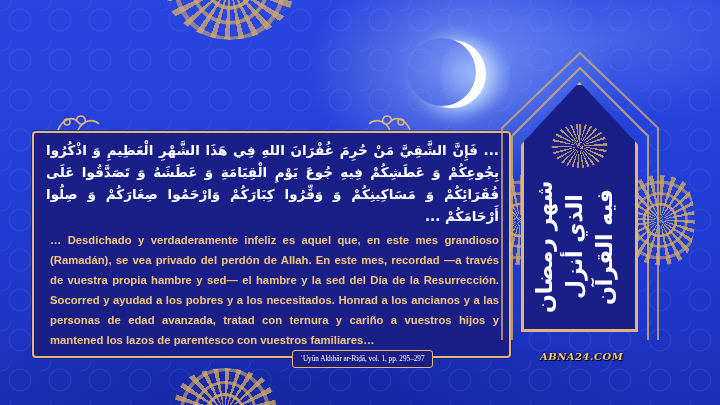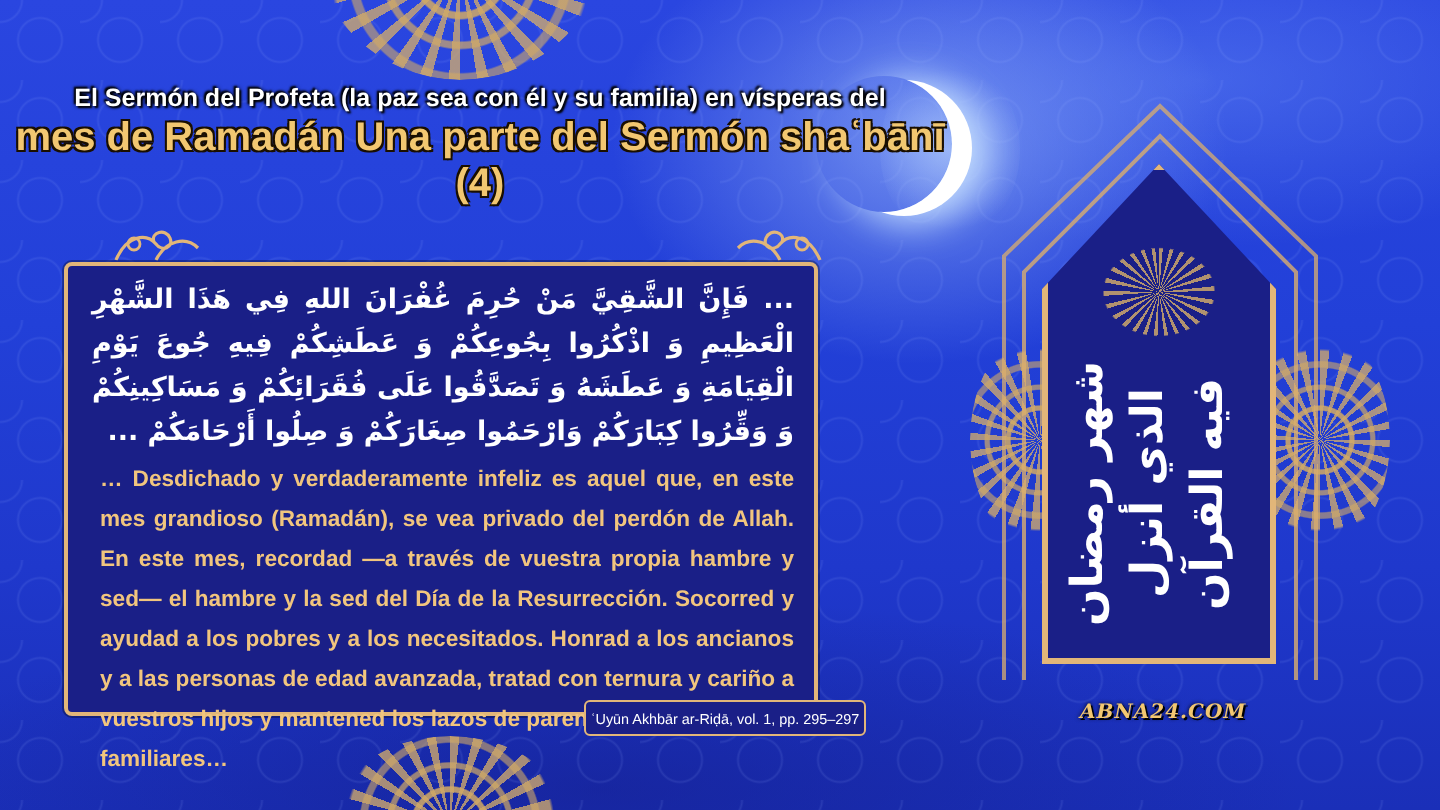--- a/index.html
+++ b/index.html
@@ -34,31 +34,31 @@
   
   .title-1{position:absolute;left:0;width:480px;top:42px;text-align:center;
     font-family:"Liberation Sans",sans-serif;font-weight:bold;font-size:12.5px;color:#fff;
     text-shadow:0 0 2px #000,1px 1px 1px #000,-1px -1px 1px #000;}
   .title-2{position:absolute;left:0;width:480px;top:58px;text-align:center;
     font-family:"Liberation Sans",sans-serif;font-weight:bold;font-size:20px;color:#f2c771;
     text-shadow:1px 1px 0 #1a0f00,-1px -1px 0 #1a0f00,1px -1px 0 #1a0f00,-1px 1px 0 #1a0f00;}
   
   .ornament{position:absolute;top:110px;width:50px;height:22px;}
   
-  .panel{position:absolute;left:32px;top:131px;width:377px;height:227px;
+  .panel{position:absolute;left:32px;top:131px;width:479px;height:227px;
     background:#1a1f87;border:2px solid #e2b679;border-radius:4px;box-sizing:border-box;
     box-shadow:0 0 0 1px rgba(0,0,0,0.3);padding-left:28px;}
   .arabic{position:absolute;left:12px;right:10px;top:6px;direction:rtl;text-align:justify;
     text-align-last:right;font-family:"DejaVu Sans",sans-serif;font-weight:bold;
     font-size:13.5px;line-height:22px;color:#ffffff;}
   .spanish{position:absolute;left:16px;right:10px;top:97px;text-align:justify;
     font-family:"Liberation Sans",sans-serif;font-weight:bold;font-size:11.3px;line-height:20px;color:#f1c57e;}
   .citation{position:absolute;left:292px;top:350px;width:141px;height:18px;box-sizing:border-box;
     background:#1a1f87;border:1.5px solid #e2b679;border-radius:3px;
-    font-family:Liberation Sans, sans-serif;font-size:7.2px;color:#ffffff;
+    font-family:Liberation Serif, serif;font-size:7.2px;color:#ffffff;
     display:flex;align-items:center;justify-content:center;white-space:nowrap;}
   
   .arch{position:absolute;}
   .frame{position:absolute;left:521px;top:82px;width:117px;height:250px;
     background:#1a1f87;border:3px solid #e2b679;box-sizing:border-box;
     clip-path:polygon(0 25%,50% 0,100% 25%,100% 100%,0 100%);}
   .frame-inner-deco{position:absolute;left:10px;right:10px;top:25px;height:60px;
     background:repeating-conic-gradient(from 0deg at 50% 60%, rgba(215,175,105,0.8) 0 5deg, rgba(0,0,0,0) 5deg 14deg);
     -webkit-mask:radial-gradient(ellipse 50% 60% at 50% 60%, #000 60%, transparent 62%);
     mask:radial-gradient(ellipse 50% 60% at 50% 60%, #000 60%, transparent 62%);}
@@ -76,22 +76,20 @@
   <div class="pattern"></div>
 
   <div class="medallion med-top"></div>
   <div class="medallion med-bottom"></div>
   <div class="medallion med-right-l"></div>
   <div class="medallion med-right-r"></div>
 
   <div class="moon-glow"></div>
   <div class="moon"></div>
 
-  <div class="title-1">El Sermón del Profeta (la paz sea con él y su familia) en vísperas del</div>
-  <div class="title-2">mes de Ramadán Una parte del Sermón shaʿbānī (4)</div>
 
   <svg class="ornament" style="left:53px;" viewBox="0 0 50 22">
     <path d="M5 20 C10 8, 20 6, 25 12 C28 16, 34 14, 32 9 C30 4, 22 6, 24 11 M25 20 C30 10, 40 8, 46 14" fill="none" stroke="#e2b679" stroke-width="1.6"></path>
     <circle cx="14" cy="12" r="3" fill="none" stroke="#e2b679" stroke-width="1.4"></circle>
   </svg>
   <svg class="ornament" style="left:365px;" viewBox="0 0 50 22">
     <path d="M45 20 C40 8, 30 6, 25 12 C22 16, 16 14, 18 9 C20 4, 28 6, 26 11 M25 20 C20 10, 10 8, 4 14" fill="none" stroke="#e2b679" stroke-width="1.6"></path>
     <circle cx="36" cy="12" r="3" fill="none" stroke="#e2b679" stroke-width="1.4"></circle>
   </svg>
 

